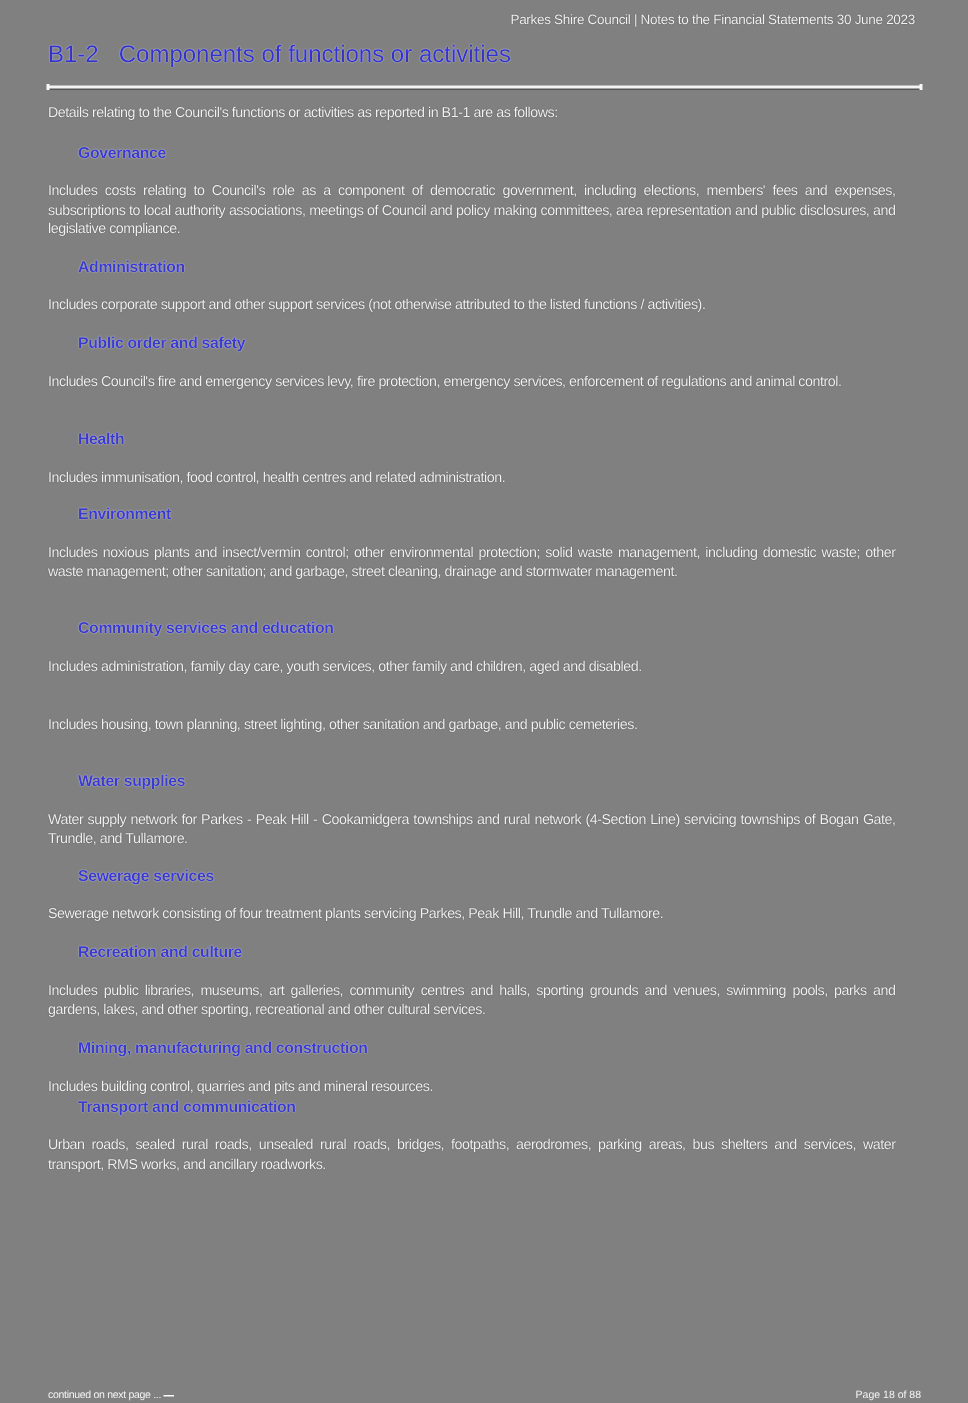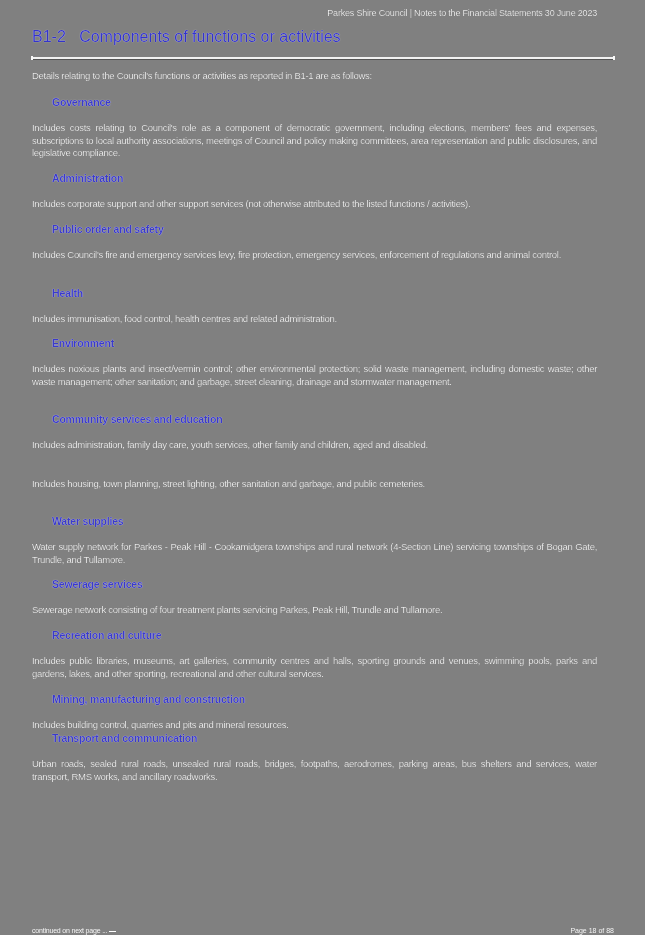--- a/index.html
+++ b/index.html
@@ -5,21 +5,21 @@
   html, body { margin: 0; padding: 0; }
   body {
     width: 645px; height: 935px;
     background: #808080;
     font-family: "Liberation Sans", sans-serif;
     color: #f2f2f2;
     position: relative;
     overflow: hidden;
   }
   .running-header {
-    position: absolute; right: 48px; top: 8px;
+    position: absolute; right: 35px; top: 8px;
     font-size: 9px; color: #f4f4f4; letter-spacing: -0.2px;
     text-shadow: 0 0 0.6px #222;
   }
   .title {
     position: absolute; left: 32px; top: 28px;
     font-size: 16px; color: #3333cc; font-weight: normal;
     text-shadow: 0 0 0.8px #fff;
     white-space: pre;
   }
   .rule {

